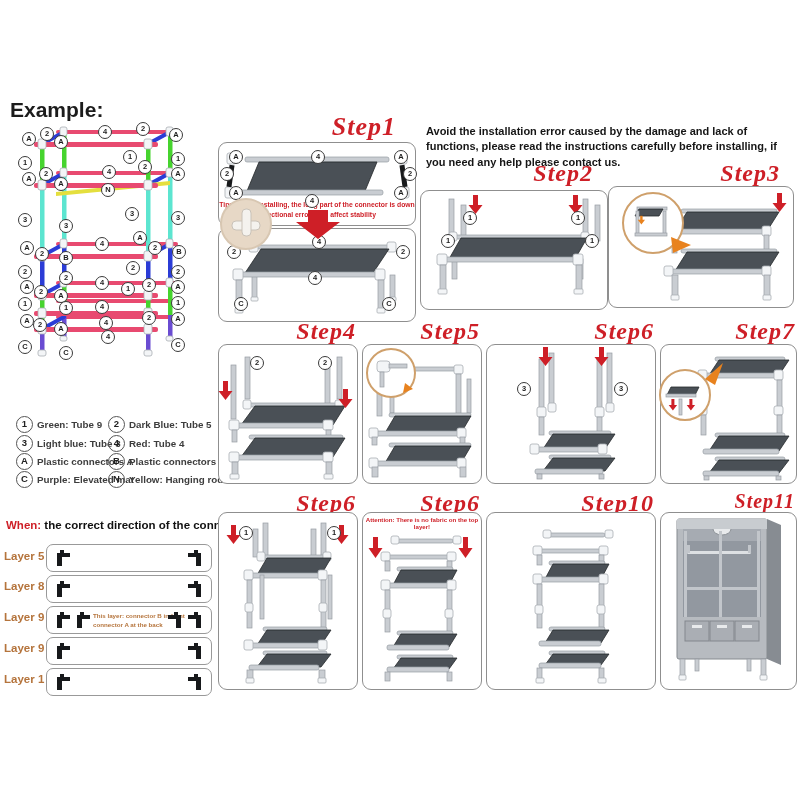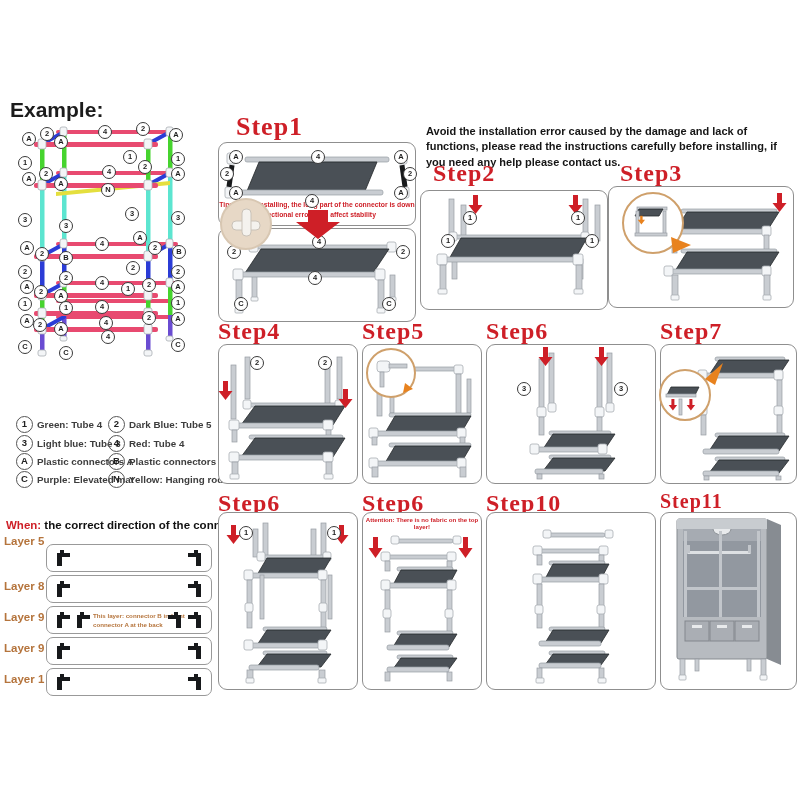--- a/index.html
+++ b/index.html
@@ -1,20 +1,20 @@
 <!DOCTYPE html>
 <html style="--accent: #ce1f27; --orange: #e8821e; --noteorange: #b5743c; --green: #46d42e; --darkblue: #2b3cd6; --lightblue: #5ce5d0; --redtube: #e84a70; --purple: #6a4cd2; --yellow: #e4df3e; --tube: #c9cdd2; --tubestroke: #979da4; --fabric: #4a5056; --connector: #f3f5f7;"><head>
 <meta charset="utf-8">
 <style>
   html,body{margin:0;padding:0}
   body{width:800px;height:800px;background:#fff;position:relative;overflow:hidden;
        font-family:"Liberation Sans",sans-serif;color:#222}
   .abs{position:absolute}
-  .stitle{position:absolute;font-family:"Liberation Serif",serif;font-weight:bold;
-          color:var(--accent);text-align:left;letter-spacing:1px}
+  .stitle{position:absolute;font-family:"Liberation Serif",serif;font-style:italic;font-weight:bold;
+          color:var(--accent);text-align:right;letter-spacing:1px}
   .panel{position:absolute;border:1.6px solid #8f8f8f;border-radius:9px;background:#fff}
   .panel svg{position:absolute;left:0;top:0;overflow:visible}
   .co{position:absolute;width:12px;height:12px;border:1px solid #3a3a3a;border-radius:50%;background:#fff;
       font-size:7.5px;font-weight:bold;line-height:11px;text-align:center;color:#1c1c1c;z-index:6}
   svg .tube{fill:var(--tube);stroke:var(--tubestroke);stroke-width:.7}
   svg .fab{fill:var(--fabric);stroke:#25282b;stroke-width:.8}
   svg .con{fill:var(--connector);stroke:#a9aeb4;stroke-width:.8}
   svg .arr{fill:var(--accent)}
   svg .oar{fill:var(--orange)}
   svg .blk{fill:#17191b}
@@ -122,21 +122,21 @@
         <rect class="con" x="136" y="224" width="8" height="6" rx="2"></rect>
       <rect class="con" x="52" y="210" width="7" height="5" rx="2"></rect>
         <rect class="con" x="158" y="210" width="7" height="5" rx="2"></rect>
     </g>
   </svg>
 <span class="co" style="left: 14px; top: 6px;">A</span><span class="co" style="left: 32px; top: 1px;">2</span><span class="co" style="left: 46px; top: 9px;">A</span><span class="co" style="left: 90px; top: -1px;">4</span><span class="co" style="left: 128px; top: -4px;">2</span><span class="co" style="left: 161px; top: 2px;">A</span><span class="co" style="left: 10px; top: 30px;">1</span><span class="co" style="left: 115px; top: 24px;">1</span><span class="co" style="left: 163px; top: 26px;">1</span><span class="co" style="left: 14px; top: 46px;">A</span><span class="co" style="left: 31px; top: 41px;">2</span><span class="co" style="left: 46px; top: 51px;">A</span><span class="co" style="left: 94px; top: 39px;">4</span><span class="co" style="left: 130px; top: 34px;">2</span><span class="co" style="left: 163px; top: 41px;">A</span><span class="co" style="left: 93px; top: 57px;">N</span><span class="co" style="left: 10px; top: 87px;">3</span><span class="co" style="left: 51px; top: 93px;">3</span><span class="co" style="left: 117px; top: 81px;">3</span><span class="co" style="left: 163px; top: 85px;">3</span><span class="co" style="left: 12px; top: 115px;">A</span><span class="co" style="left: 27px; top: 121px;">2</span><span class="co" style="left: 51px; top: 125px;">B</span><span class="co" style="left: 87px; top: 111px;">4</span><span class="co" style="left: 125px; top: 105px;">A</span><span class="co" style="left: 140px; top: 115px;">2</span><span class="co" style="left: 164px; top: 119px;">B</span><span class="co" style="left: 10px; top: 139px;">2</span><span class="co" style="left: 51px; top: 145px;">2</span><span class="co" style="left: 118px; top: 135px;">2</span><span class="co" style="left: 163px; top: 139px;">2</span><span class="co" style="left: 12px; top: 154px;">A</span><span class="co" style="left: 26px; top: 159px;">2</span><span class="co" style="left: 46px; top: 163px;">A</span><span class="co" style="left: 87px; top: 150px;">4</span><span class="co" style="left: 113px; top: 156px;">1</span><span class="co" style="left: 134px; top: 152px;">2</span><span class="co" style="left: 163px; top: 154px;">A</span><span class="co" style="left: 10px; top: 171px;">1</span><span class="co" style="left: 51px; top: 175px;">1</span><span class="co" style="left: 163px; top: 170px;">1</span><span class="co" style="left: 12px; top: 188px;">A</span><span class="co" style="left: 25px; top: 192px;">2</span><span class="co" style="left: 46px; top: 196px;">A</span><span class="co" style="left: 87px; top: 174px;">4</span><span class="co" style="left: 91px; top: 190px;">4</span><span class="co" style="left: 134px; top: 185px;">2</span><span class="co" style="left: 163px; top: 186px;">A</span><span class="co" style="left: 93px; top: 204px;">4</span><span class="co" style="left: 10px; top: 214px;">C</span><span class="co" style="left: 51px; top: 220px;">C</span><span class="co" style="left: 163px; top: 212px;">C</span></div>
 
 <div>
   <div class="legend-item" style="left:16px;top:416px">
     <span class="lg-sym">1</span>
-    <span class="lg-lab">Green: Tube 4</span>
+    <span class="lg-lab">Green: Tube 9</span>
     </div>
   <div class="legend-item" style="left:108px;top:416px">
     <span class="lg-sym">2</span>
     <span class="lg-lab">Dark Blue: Tube 5</span>
     </div>
   <div class="legend-item" style="left:16px;top:435px">
     <span class="lg-sym">3</span>
     <span class="lg-lab">Light blue: Tube 3</span>
     </div>
   <div class="legend-item" style="left:108px;top:435px">
@@ -158,21 +158,21 @@
   <div class="legend-item" style="left:108px;top:471px">
     <span class="lg-sym">N</span>
     <span class="lg-lab">Yellow: Hanging rod</span>
     </div>
 </div>
 
 <div class="note-line">
   <span class="note-red">When:</span><span> the correct direction of the connector</span>
 </div>
 
-<div class="layer-label" style="top:535px">Layer 5</div>
+<div class="layer-label" style="top:550px">Layer 5</div>
 <div class="layer-label" style="top:580px">Layer 8</div>
 <div class="layer-label" style="top:611px">Layer 9</div>
 <div class="layer-label" style="top:642px">Layer 9</div>
 <div class="layer-label" style="top:673px">Layer 1</div>
 
 <div class="layer-box" style="top:544px">
   <svg width="16" height="16" style="left:8px">
       <path class="blk" d="M2,3 h3 v-3 h4 v3 h6 v4 h-8 v9 h-5 z"></path>
     </svg>
   <svg width="16" height="16" style="left:140px">

